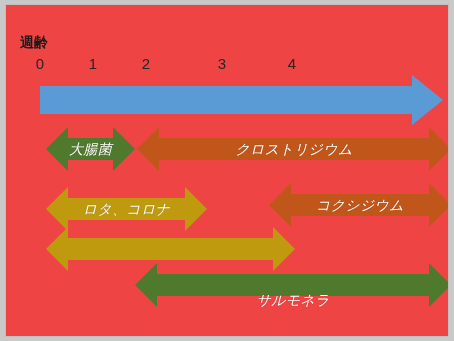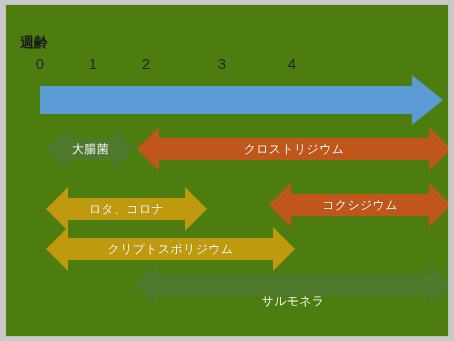--- a/index.html
+++ b/index.html
@@ -6,21 +6,21 @@
   body{
     width:454px;height:341px;
     background:#c9c9c9;
     font-family:"Liberation Sans","DejaVu Sans",sans-serif;
     overflow:hidden;
   }
   #slide{
     position:absolute;
     left:6px;top:5px;
     width:442px;height:331px;
-    background:#4d7c0f;
+    background:#ef4444;
     box-shadow:0 0 0 1px #bfbfbf;
     overflow:hidden;
   }
   #axis-title{
     position:absolute;
     left:14px;top:29px;
     font-size:14px;
     font-weight:bold;
     color:#1a1a1a;
     letter-spacing:0px;
@@ -39,25 +39,26 @@
   .arrow{
     position:absolute;
     display:flex;
     align-items:center;
     justify-content:center;
   }
   .arrow .lbl{
     position:relative;
     z-index:3;
     color:#ffffff;
-    font-size:12px;
+    font-size:14px;
     line-height:1;
     white-space:nowrap;
     letter-spacing:0.3px;
     text-shadow:0 0 1px rgba(0,0,0,.25);
+    font-style:italic;
   }
   .arrow .shaft{
     position:absolute;
     left:0;right:0;
     top:25%;
     height:50%;
     z-index:1;
   }
   .arrow .head{
     position:absolute;
@@ -133,21 +134,20 @@
       <div class="arrow" style="left: 263px; top: 178px; width: 182px; height: 44px;">
         <div class="shaft" style="background: rgb(193, 86, 26); left: 22px; right: 22px;"></div>
         <div class="head left" style="border-top: 22px solid transparent; border-bottom: 22px solid transparent; border-right: 22px solid rgb(193, 86, 26);"></div>
         <div class="head right" style="border-top: 22px solid transparent; border-bottom: 22px solid transparent; border-left: 22px solid rgb(193, 86, 26);"></div>
         <span class="lbl">コクシジウム</span>
       </div>
       <div class="arrow" style="left: 40px; top: 222px; width: 249px; height: 44px;">
         <div class="shaft" style="background: rgb(191, 154, 14); left: 22px; right: 22px;"></div>
         <div class="head left" style="border-top: 22px solid transparent; border-bottom: 22px solid transparent; border-right: 22px solid rgb(191, 154, 14);"></div>
         <div class="head right" style="border-top: 22px solid transparent; border-bottom: 22px solid transparent; border-left: 22px solid rgb(191, 154, 14);"></div>
-        <span class="lbl">クリプトスポリジウム</span>
       </div>
       <div class="arrow" style="left: 129px; top: 258px; width: 316px; height: 44px; align-items: flex-end;">
         <div class="shaft" style="background: rgb(79, 122, 46); left: 22px; right: 22px;"></div>
         <div class="head left" style="border-top: 22px solid transparent; border-bottom: 22px solid transparent; border-right: 22px solid rgb(79, 122, 46);"></div>
         <div class="head right" style="border-top: 22px solid transparent; border-bottom: 22px solid transparent; border-left: 22px solid rgb(79, 122, 46);"></div>
         <span class="lbl">サルモネラ</span>
       </div>
     </div>
 
 </div>

